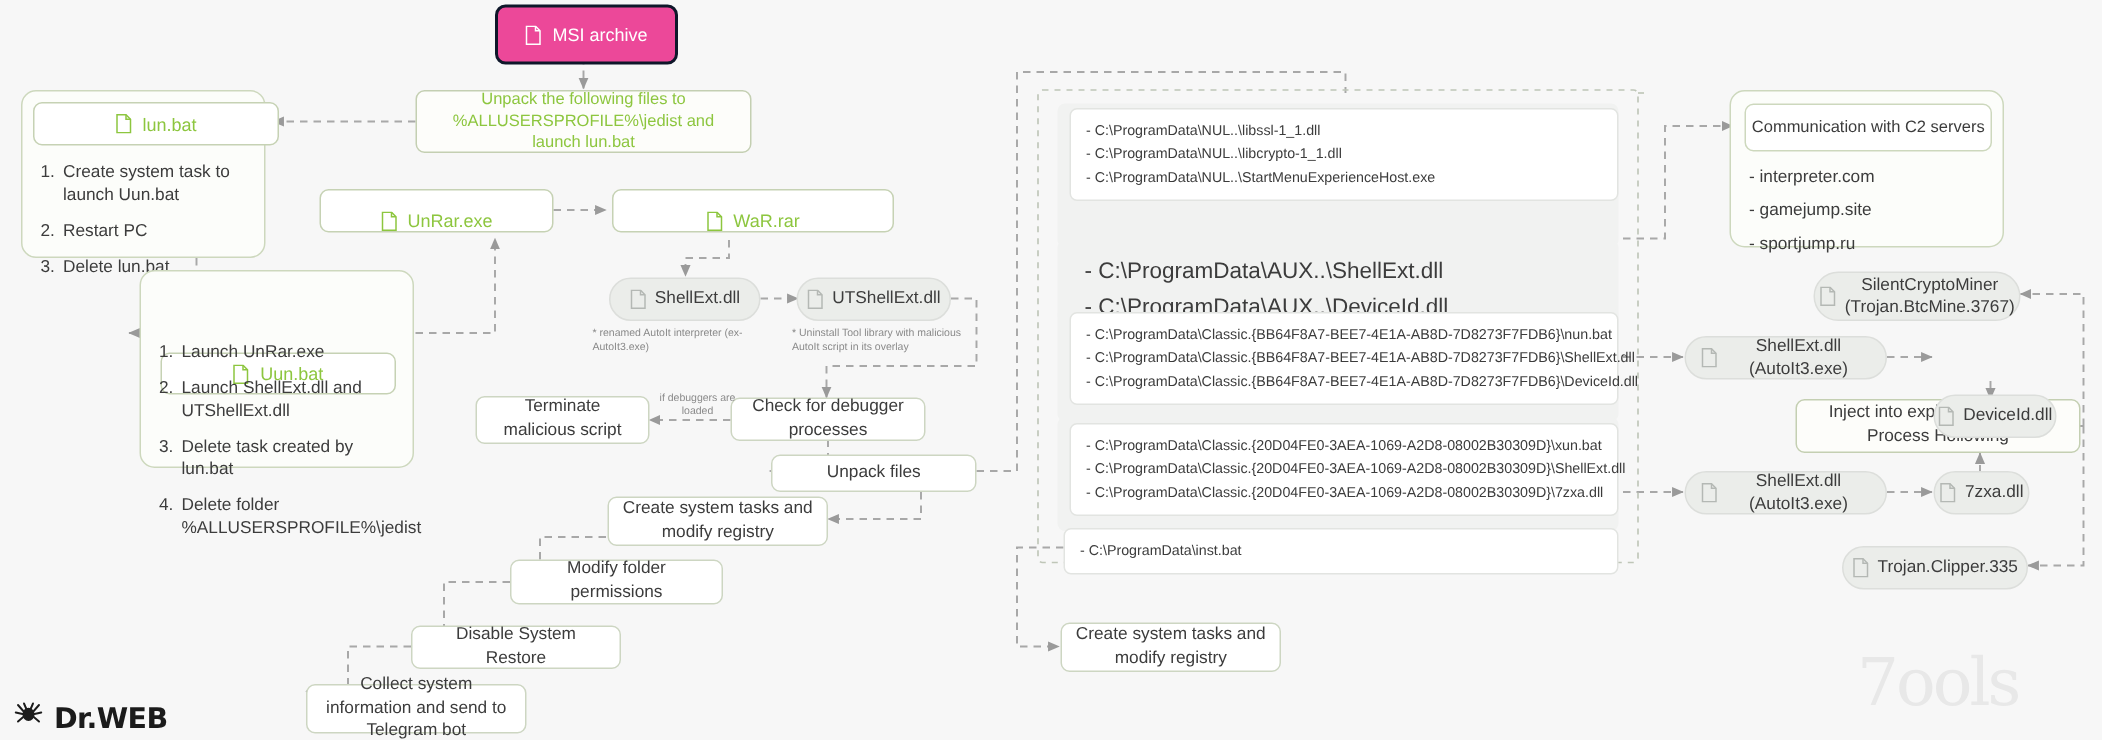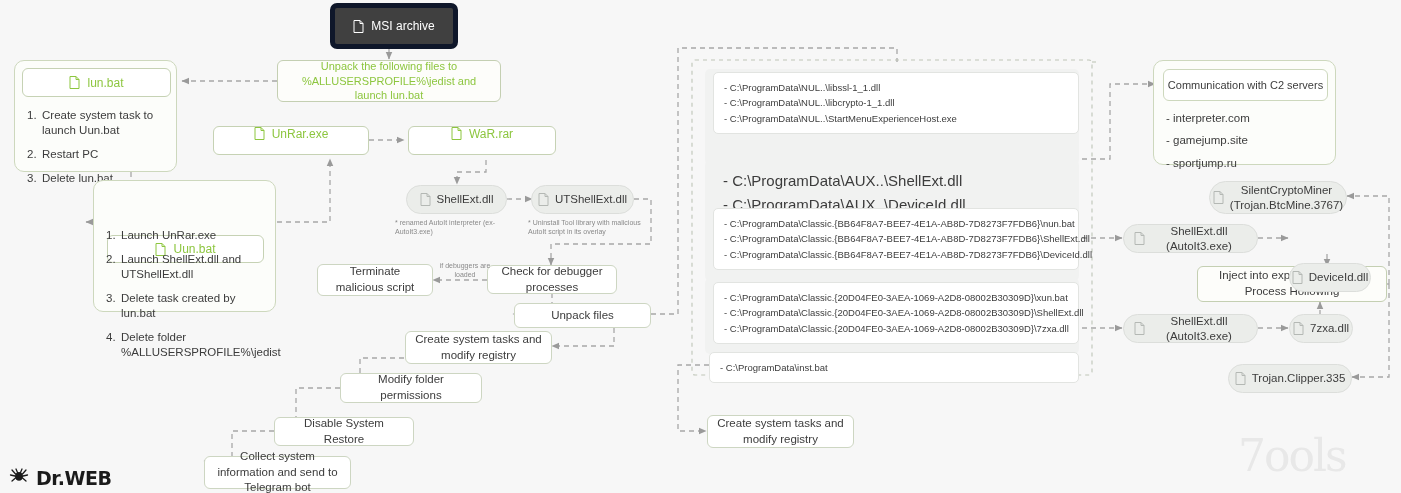--- a/index.html
+++ b/index.html
@@ -14,26 +14,26 @@
   #canvas{position:absolute;left:0;top:0;width:1401px;height:493px;}
   svg#wires{position:absolute;left:0;top:0;width:1401px;height:493px;pointer-events:none;}
 
   .node{position:absolute;box-sizing:border-box;display:flex;align-items:center;justify-content:center;
         text-align:center;background:#fff;border:1px solid #c9d2bd;border-radius:6px;
         font-size:11.5px;line-height:1.35;color:#3c3c3c;padding:4px 8px;z-index:3;}
   .node.olive{border-color:#c4cfb2;background:#fdfdfa;}
   .node.plain{border-color:#cdd6c2;background:#fff;}
 
   
-  .msi{position:absolute;background:#404040;border:5px solid #0f172a;border-radius:7px;color:#fff;
+  .msi{position:absolute;background:#ec4899;border:2px solid #0f172a;border-radius:7px;color:#fff;
        display:flex;align-items:center;justify-content:center;gap:7px;font-size:12px;z-index:4;}
 
   
   .filebox{position:absolute;box-sizing:border-box;background:#fff;border:1px solid #c6d2b4;border-radius:6px;
-           display:flex;align-items:flex-start;justify-content:center;gap:7px;color:#8dc63f;font-size:12px;z-index:4;}
+           display:flex;align-items:flex-end;justify-content:center;gap:7px;color:#8dc63f;font-size:12px;z-index:4;}
 
   
   .panel{position:absolute;box-sizing:border-box;background:#fcfdfa;border:1px solid #cdd8bd;border-radius:10px;z-index:2;}
   .panel .hdr{position:absolute;box-sizing:border-box;background:#fff;border:1px solid #c6d2b4;border-radius:6px;
               display:flex;align-items:center;justify-content:center;gap:7px;color:#8dc63f;font-size:12px;}
   .panel ol{margin:0;padding:0;list-style:none;font-size:11.5px;color:#3c3c3c;}
   .panel ol li{margin:0 0 9px 0;padding-left:15px;position:relative;line-height:1.3;}
   .panel ol li .num{position:absolute;left:0;top:0;}
   .panel ul.hosts{margin:0;padding:0;list-style:none;font-size:11.5px;color:#3c3c3c;}
   .panel ul.hosts li{margin:0 0 8px 0;line-height:1.25;}
@@ -143,21 +143,21 @@
           <path d="M1,0.5 h6 l3,3 v9 h-9 z" fill="none" stroke="#fff" stroke-width="1"></path>
           <path d="M7,0.5 v3 h3" fill="none" stroke="#fff" stroke-width="1"></path>
         </svg>
     </span>
     <span>MSI archive</span>
   </div>
 
   <div class="node olive" style="left:277px;top:60px;width:224px;height:42px;color:#8dc63f;font-size:11px;">Unpack the following files to %ALLUSERSPROFILE%\jedist and launch lun.bat</div>
 
   <div class="panel" style="left:14px;top:60px;width:163px;height:112px;">
-    <div class="hdr" style="left:7px;top:7px;width:149px;height:29px;">
+    <div class="hdr" style="left:7px;top:7px;width:164px;height:29px;">
       <span class="fico">
         <svg viewBox="0 0 11 13" width="11" height="13">
             <path d="M1,0.5 h6 l3,3 v9 h-9 z" fill="none" stroke="#8dc63f" stroke-width="1"></path>
             <path d="M7,0.5 v3 h3" fill="none" stroke="#8dc63f" stroke-width="1"></path>
           </svg>
       </span>
       <span>lun.bat</span>
     </div>
     <ol style="position:absolute;left:12px;top:47px;width:142px;">
       <li><span class="num">1.</span><span>Create system task to launch Uun.bat</span></li>
@@ -187,21 +187,21 @@
   <div class="filebox" style="left:213px;top:126px;width:156px;height:29px;">
     <span class="fico">
       <svg viewBox="0 0 11 13" width="11" height="13">
           <path d="M1,0.5 h6 l3,3 v9 h-9 z" fill="none" stroke="#8dc63f" stroke-width="1"></path>
           <path d="M7,0.5 v3 h3" fill="none" stroke="#8dc63f" stroke-width="1"></path>
         </svg>
     </span>
     <span>UnRar.exe</span>
   </div>
 
-  <div class="filebox" style="left:408px;top:126px;width:148px;height:29px;">
+  <div class="filebox" style="left:408px;top:126px;width:188px;height:29px;">
     <span class="fico">
       <svg viewBox="0 0 11 13" width="11" height="13">
           <path d="M1,0.5 h6 l3,3 v9 h-9 z" fill="none" stroke="#8dc63f" stroke-width="1"></path>
           <path d="M7,0.5 v3 h3" fill="none" stroke="#8dc63f" stroke-width="1"></path>
         </svg>
     </span>
     <span>WaR.rar</span>
   </div>
 
   <div class="pill" style="left:406px;top:185px;width:101px;height:29px;">

